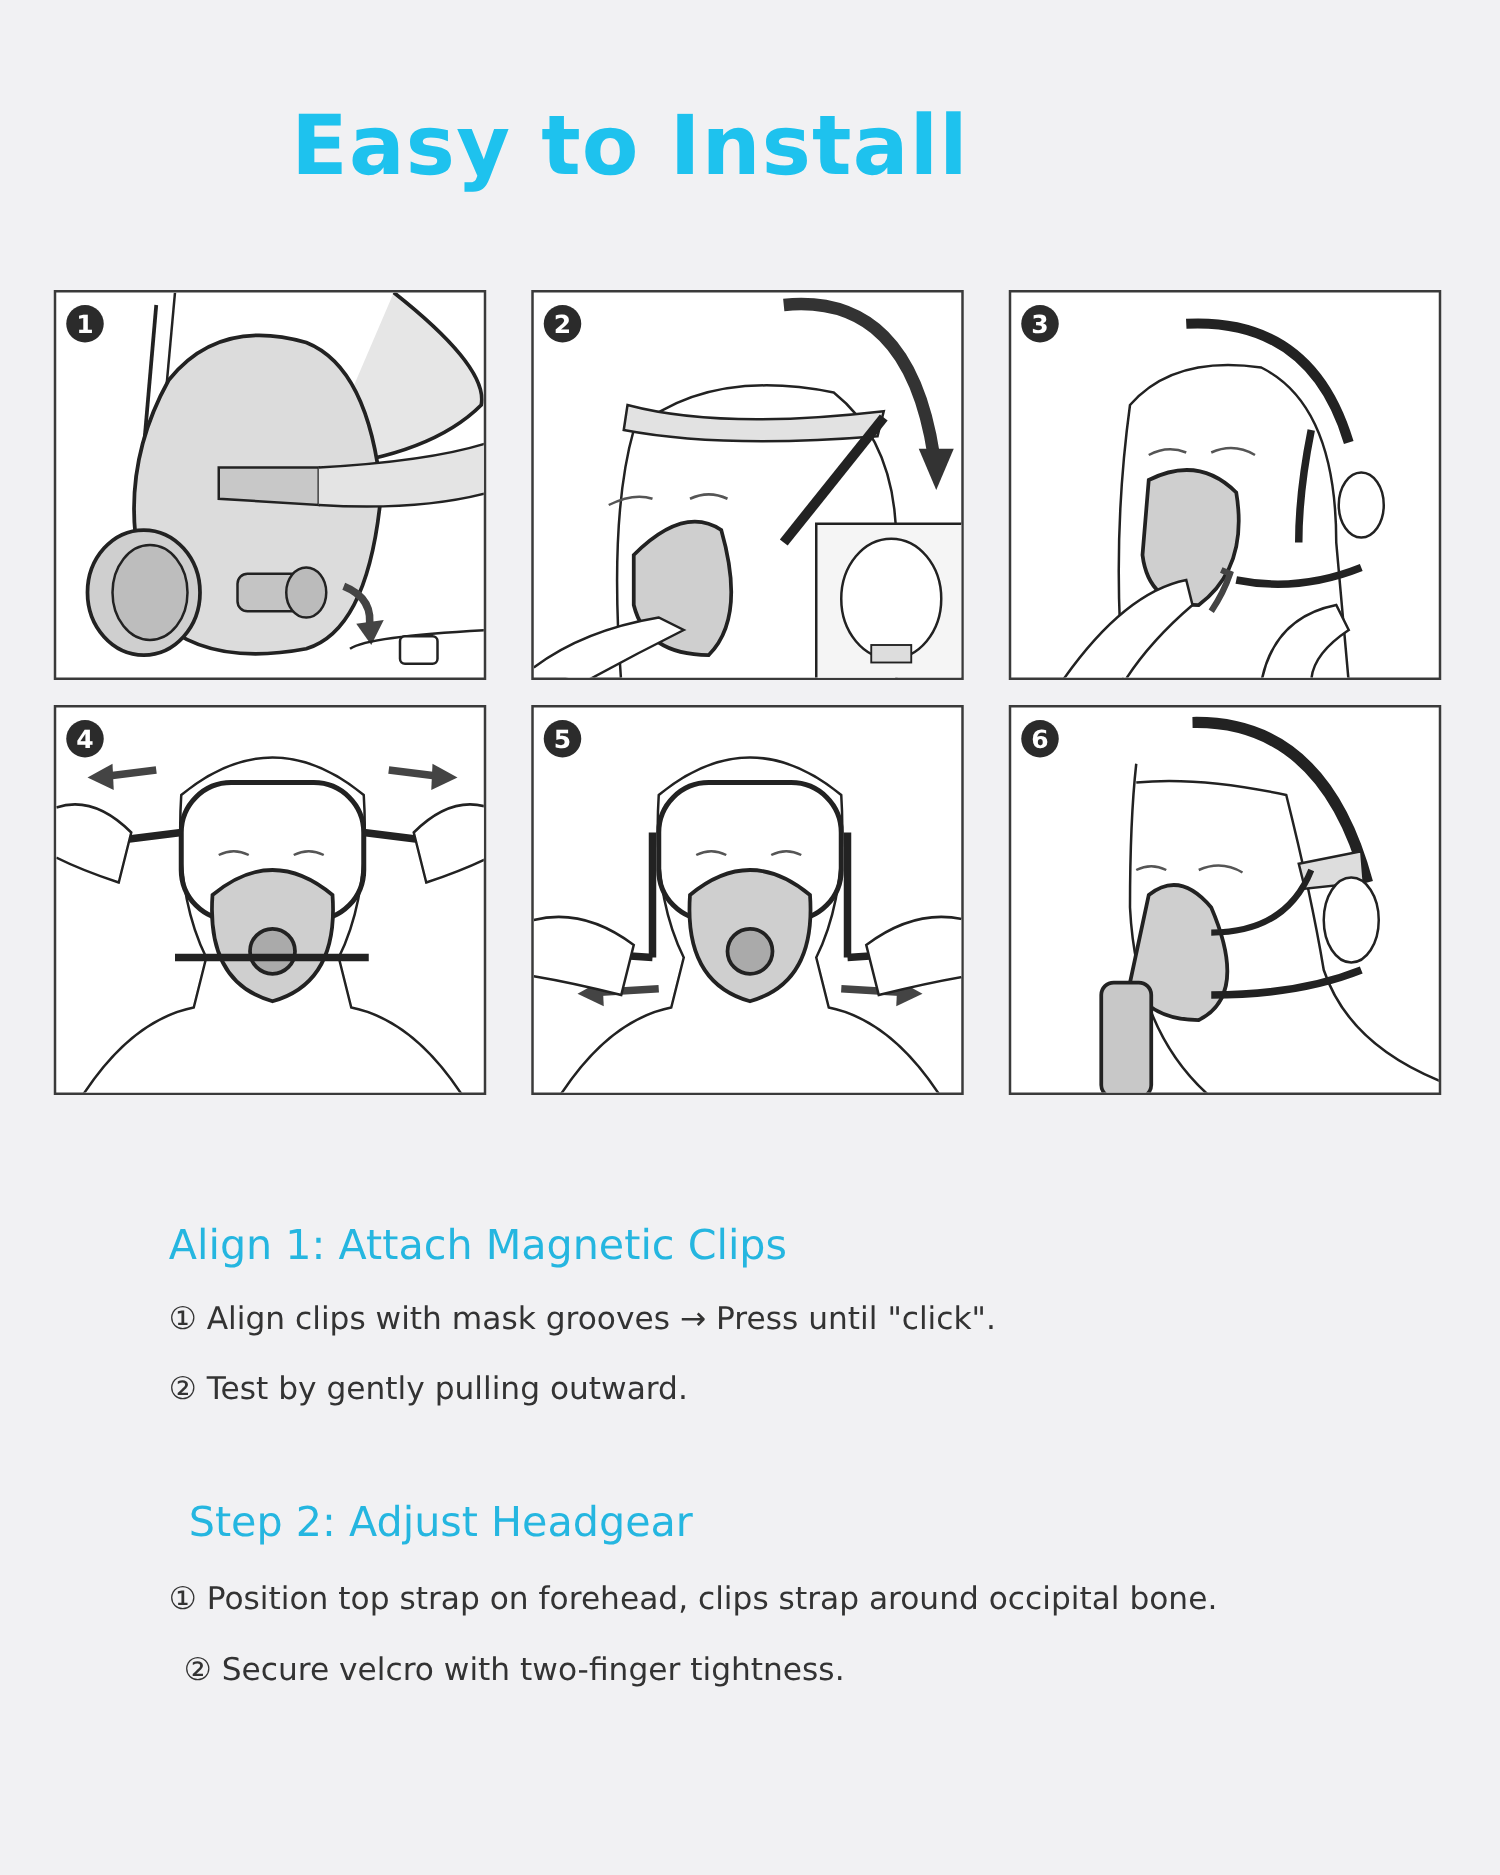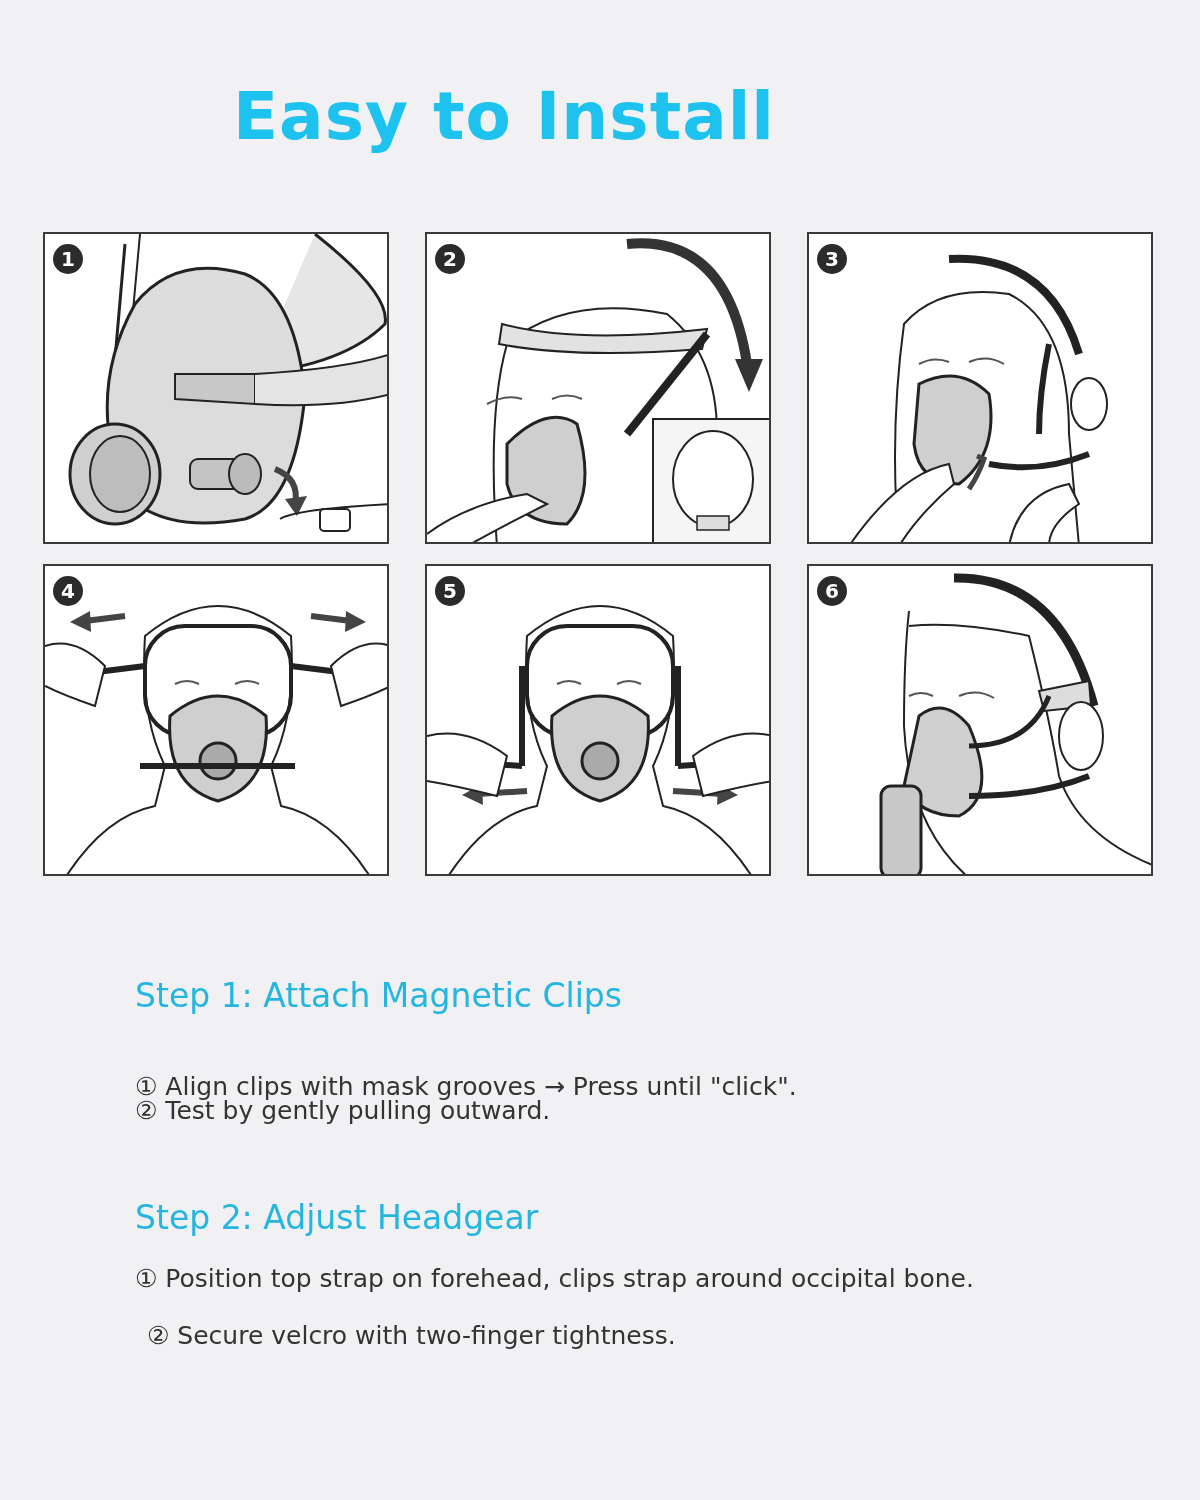--- a/index.html
+++ b/index.html
@@ -136,19 +136,19 @@
     <path d="M230 125 L280 115 L282 140 L235 145 Z" stroke="#222" stroke-width="2" fill="#ddd"></path>
     <ellipse cx="272" cy="170" rx="22" ry="34" stroke="#222" stroke-width="2" fill="#fff"></ellipse>
     <path d="M110 150 Q135 130 160 160 Q190 230 150 250 Q110 250 95 220 Z" stroke="#222" stroke-width="3" fill="#cfcfcf"></path>
     <path d="M160 180 Q220 180 240 130" stroke="#222" stroke-width="5" fill="none"></path>
     <path d="M160 230 Q230 230 280 210" stroke="#222" stroke-width="6" fill="none"></path>
     <path d="M100 130 Q112 124 124 130 M150 130 Q168 122 185 132" stroke="#555" stroke-width="2" fill="none"></path>
     <rect x="72" y="220" width="40" height="92" rx="10" stroke="#222" stroke-width="3" fill="#c8c8c8"></rect>
   </svg>
 </div>
 
-<div class="step-title" style="top:976px;">Step 1: Attach Magnetic Clips</div>
-<div class="step-line" style="top:1040px;margin-top:32px;">① Align clips with mask grooves → Press until "click".</div>
+<div class="step-title" style="top:976px;">Align 1: Attach Magnetic Clips</div>
+<div class="step-line" style="top:1040px;">① Align clips with mask grooves → Press until "click".</div>
 <div class="step-line" style="top:1096px;">② Test by gently pulling outward.</div>
 
-<div class="step-title" style="top:1198px;">Step 2: Adjust Headgear</div>
+<div class="step-title" style="top:1198px;margin-left:16px;">Step 2: Adjust Headgear</div>
 <div class="step-line" style="top:1264px;">① Position top strap on forehead, clips strap around occipital bone.</div>
 <div class="step-line" style="top:1321px;margin-left:12px;">② Secure velcro with two-finger tightness.</div>
 
 </body></html>

